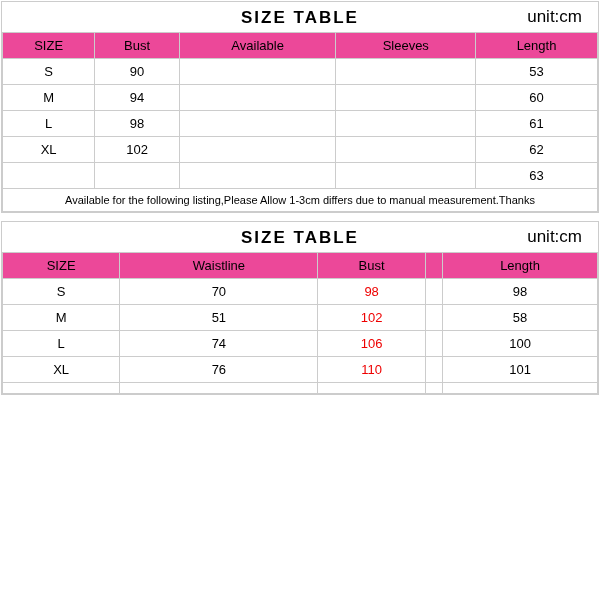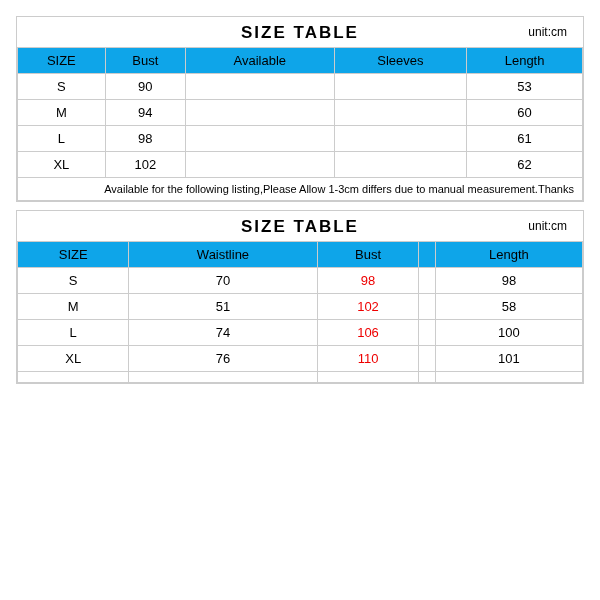--- a/index.html
+++ b/index.html
@@ -7,62 +7,62 @@
       width: 600px;
       height: 600px;
       background: #fff;
       font-family: Arial, sans-serif;
       font-size: 13px;
       overflow: hidden;
     }
     .page {
       width: 600px;
       height: 600px;
-      padding: 16px;
+      padding: 1px;
       display: flex;
       flex-direction: column;
       gap: 8px;
     }
     .section {
       border: 1px solid #ccc;
       width: 100%;
     }
     .title-row {
       text-align: center;
       padding: 6px 0 4px 0;
       font-size: 17px;
       font-weight: bold;
       letter-spacing: 2px;
       position: relative;
     }
     .unit-label {
-      font-size: 12px;
+      font-size: 17px;
       font-weight: normal;
       letter-spacing: 0;
       position: absolute;
       right: 16px;
       top: 50%;
       transform: translateY(-50%);
     }
     table {
       width: 100%;
       border-collapse: collapse;
     }
     th, td {
       border: 1px solid #ccc;
       text-align: center;
       padding: 5px 2px;
       font-size: 13px;
     }
     th {
       font-weight: normal;
-      background: #0ea5e9;
+      background: #ec4899;
     }
     .note-row td {
-      text-align: right;
+      text-align: center;
       font-size: 11px;
       padding: 5px 8px;
       border-top: 1px solid #ccc;
     }
     .red { color: #e00; }
   </style>
 </head>
 <body>
 
 <div class="page">
@@ -103,20 +103,27 @@
             <td></td>
             <td></td>
             <td>61</td>
           </tr>
           <tr>
             <td>XL</td>
             <td>102</td>
             <td></td>
             <td></td>
             <td>62</td>
+          </tr>
+          <tr>
+            <td></td>
+            <td></td>
+            <td></td>
+            <td></td>
+            <td>63</td>
           </tr>
         </tbody>
       <tfoot>
         <tr class="note-row">
           <td colspan="5">Available for the following listing,Please Allow 1-3cm differs due to manual measurement.Thanks</td>
         </tr>
       </tfoot>
     </table>
   </div>
 

